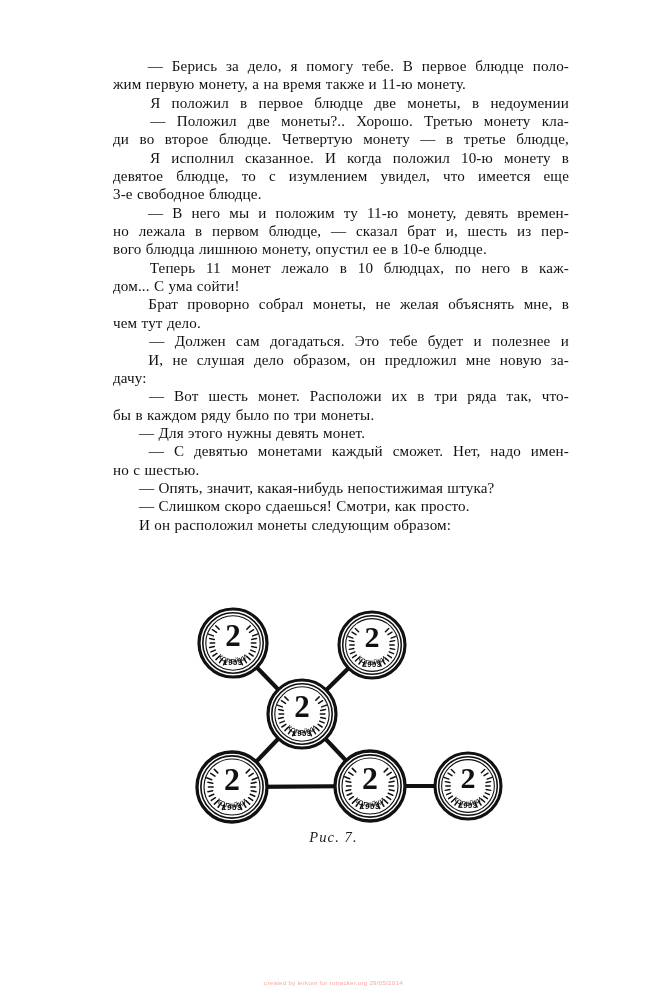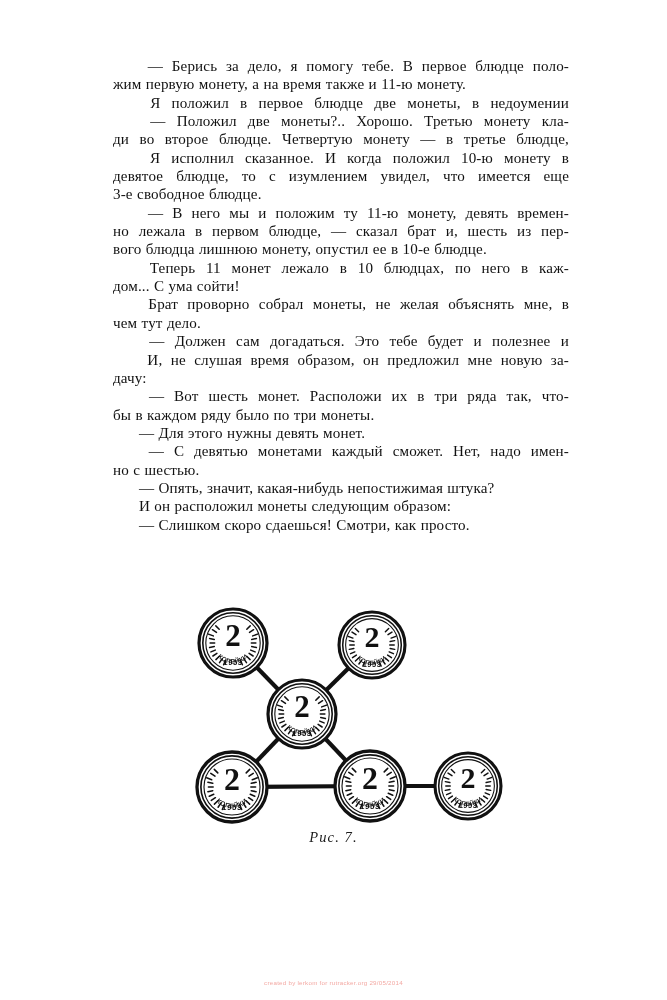--- a/index.html
+++ b/index.html
@@ -248,21 +248,21 @@
           <span>полезнее</span>
           <span>и</span>
         </span>
       </p>
       <p class="para">
         <span class="ln j">
           <span class="indent"></span>
           <span>И,</span>
           <span>не</span>
           <span>слушая</span>
-          <span>время</span>
+          <span>дело</span>
           <span>образом,</span>
           <span>он</span>
           <span>предложил</span>
           <span>мне</span>
           <span>новую</span>
           <span>за-</span>
         </span>
         <span class="ln">дачу:</span>
       </p>
       <p class="para">
@@ -297,24 +297,24 @@
           <span>Нет,</span>
           <span>надо</span>
           <span>имен-</span>
         </span>
         <span class="ln">но с шестью.</span>
       </p>
       <p class="para">
         <span class="ln"><span class="indent"></span>— Опять, значит, какая-нибудь непостижимая штука?</span>
       </p>
       <p class="para">
+        <span class="ln"><span class="indent"></span>— Слишком скоро сдаешься! Смотри, как просто.</span>
+      </p>
+      <p class="para">
         <span class="ln"><span class="indent"></span>И он расположил монеты следующим образом:</span>
-      </p>
-      <p class="para">
-        <span class="ln"><span class="indent"></span>— Слишком скоро сдаешься! Смотри, как просто.</span>
       </p>
     </div>
 
   <div id="figure">
     <svg width="667" height="270" viewBox="0 0 667 270">
       <defs>
         <g id="coin-art">
 
           <circle cx="0" cy="0" r="34" fill="#ffffff" stroke="#111111" stroke-width="3.2"></circle>
           <circle cx="0" cy="0" r="30.2" fill="#ffffff" stroke="#111111" stroke-width="1.6"></circle>

